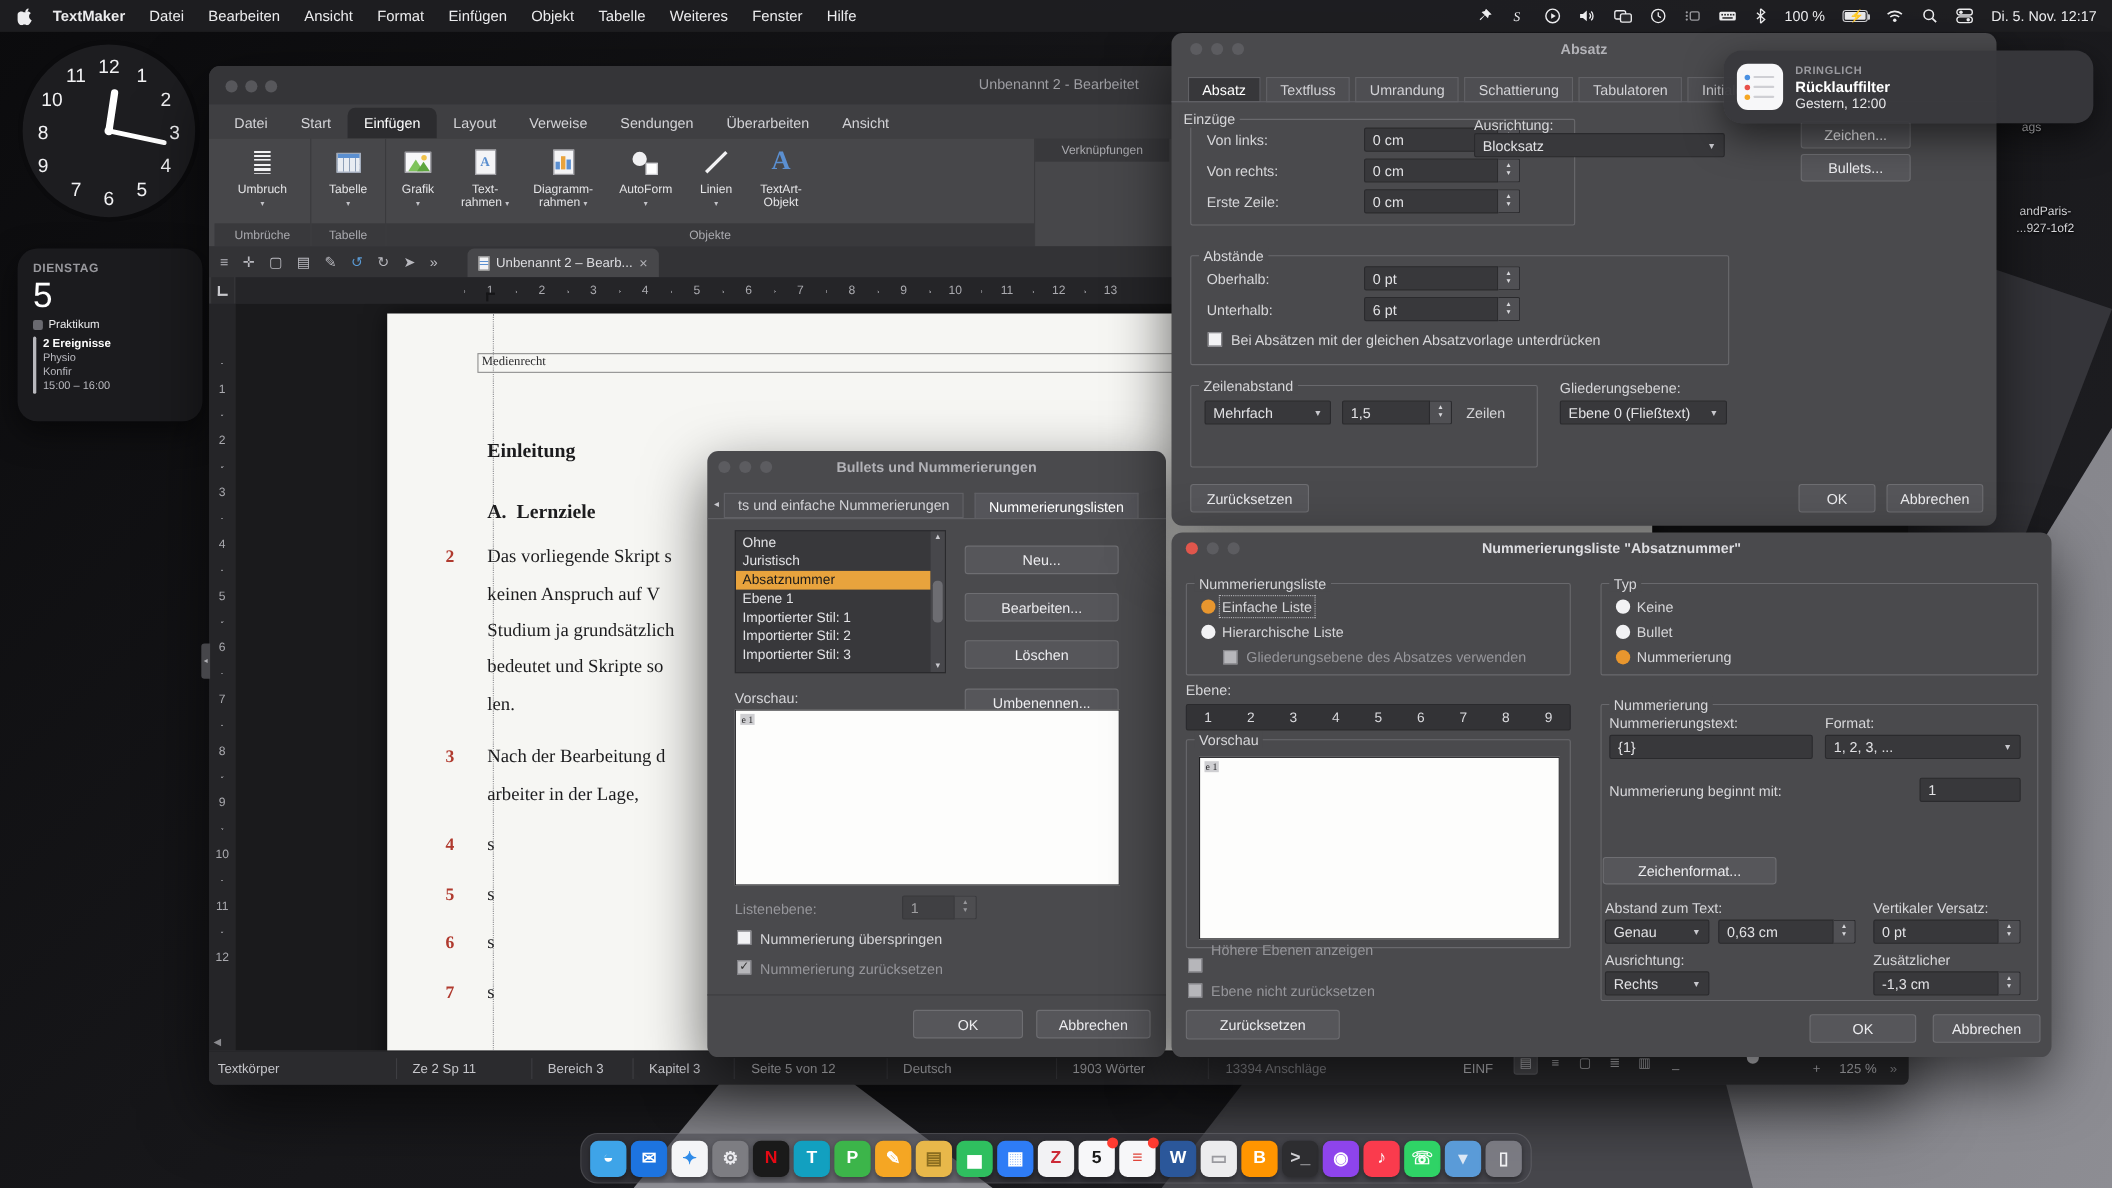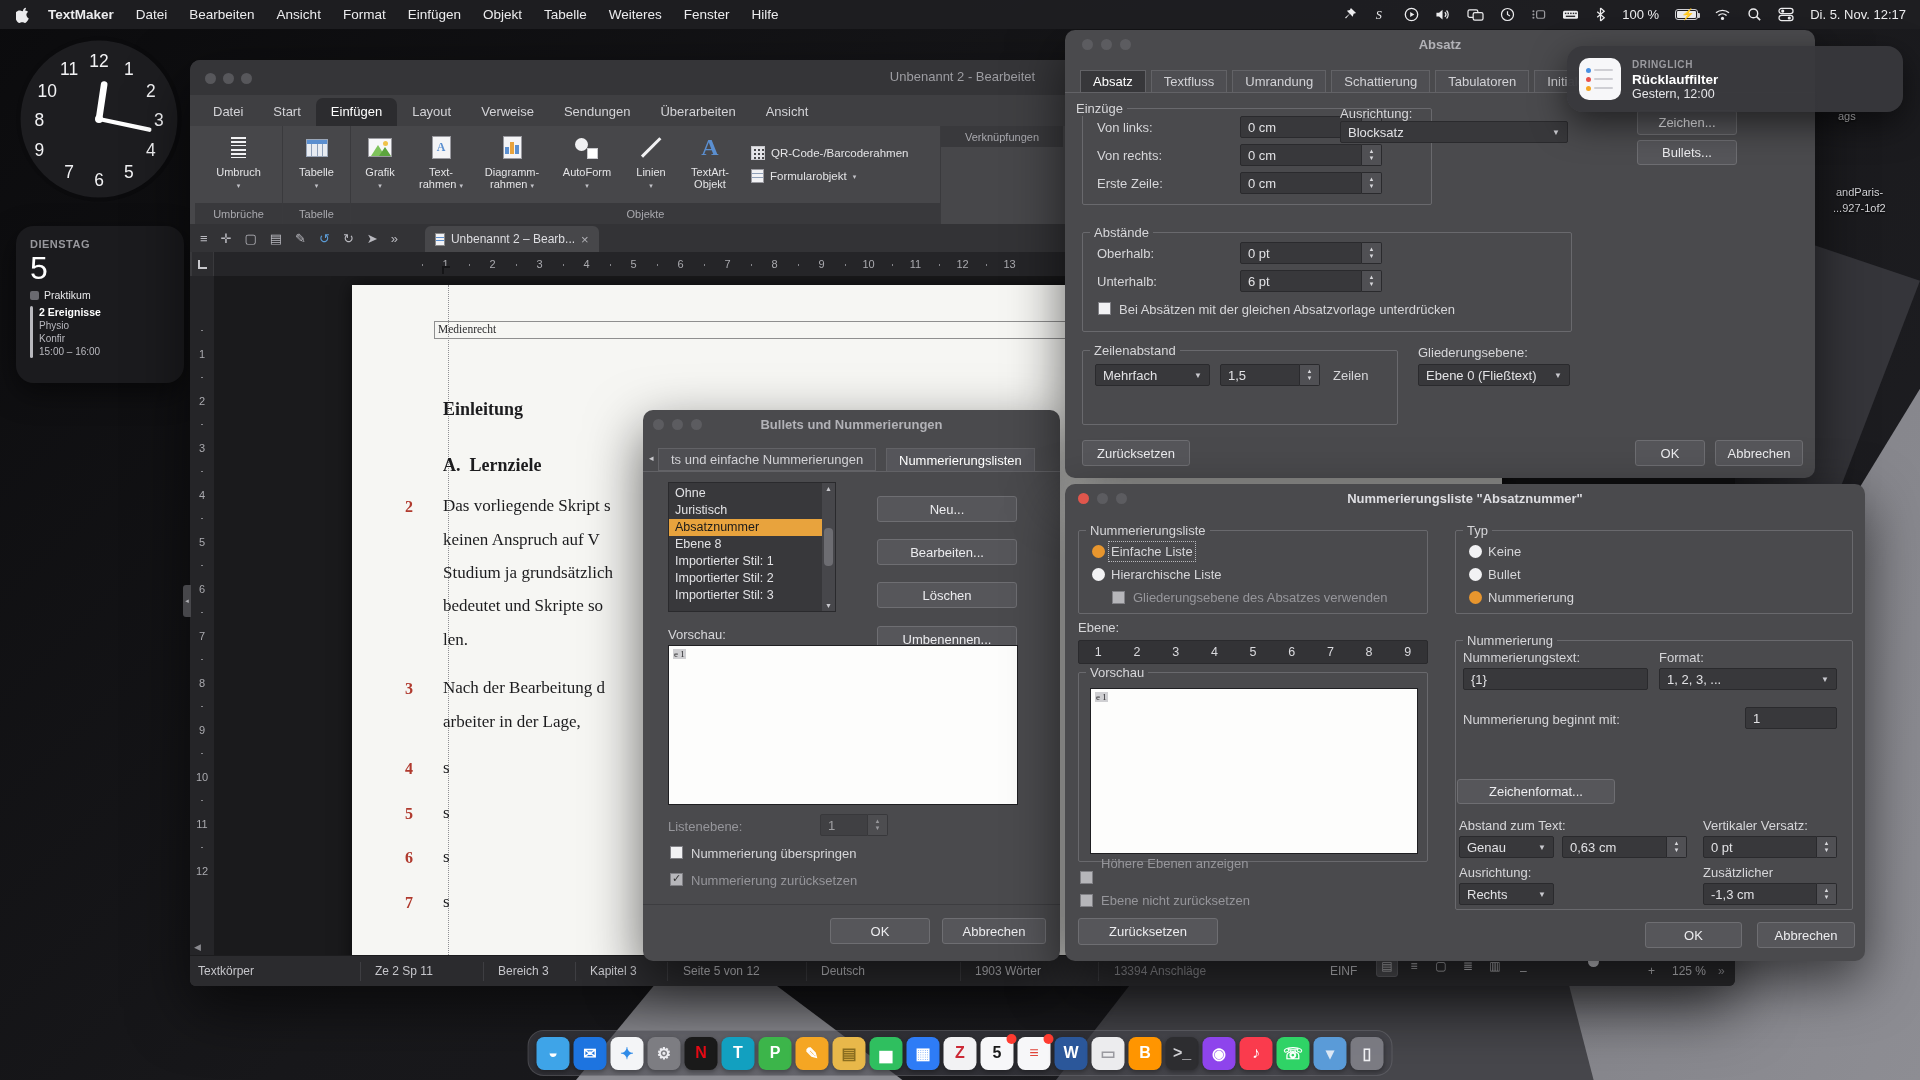--- a/index.html
+++ b/index.html
@@ -460,31 +460,20 @@
             <span>Linien</span>
             <span class="rarrow">▾</span>
           </div>
           <div class="rbtn" style="width:62px;">
             <span class="ric">
                 <span style="color:#5b8fd0;font-size:24px;font-weight:bold;font-family:'Liberation Serif',serif;">A</span>
               </span>
             <span>TextArt-</span>
             <span>Objekt</span>
           </div>
-          <div class="rcol">
-            <div class="rrow">
-              <span class="ic-qr"></span>
-              <span>QR-Code-/Barcoderahmen</span>
-            </div>
-            <div class="rrow">
-              <span class="ic-form"></span>
-              <span>Formularobjekt</span>
-              <span class="rarrow">▾</span>
-            </div>
-          </div>
         </div>
         <div class="glabel">Objekte</div>
       </div>
       <div class="rgroup" style="width:122px;border-right:none;">
         <div class="glabel">Verknüpfungen</div>
       </div>
     </div>
 
     <div class="toolbar">
       <span style="display:flex;gap:13px;">
@@ -611,27 +600,27 @@
     <span class="dlight" style="left:10px;top:9px;"></span>
     <span class="dlight" style="left:29px;top:9px;"></span>
     <span class="dlight" style="left:48px;top:9px;"></span>
     <div class="dtitle">Bullets und Nummerierungen</div>
 
     <span class="lbl" style="left:6px;top:43px;font-size:9px;color:#c8c8cd;">◂</span>
     <span class="dtab" style="left:15px;top:38px;">ts und einfache Nummerierungen</span>
     <span class="dtab active" style="left:243px;top:38px;background:#55555a;border-bottom:none;color:#fff;">Nummerierungslisten</span>
     <i class="tabline" style="left:0;right:0;top:61px;"></i>
 
-    <div class="listbox" style="left:25px;top:72px;width:168px;height:130px;">
+    <div class="listbox" style="left:25px;top:72px;width:192px;height:130px;">
       <div class="listitems">
 
       <div>Ohne</div>
           <div>Juristisch</div>
           <div style="background: rgb(232, 163, 61); color: rgb(26, 26, 26);">Absatznummer</div>
-          <div>Ebene 8</div>
+          <div>Ebene 1</div>
           <div>Importierter Stil: 1</div>
           <div>Importierter Stil: 2</div>
           <div>Importierter Stil: 3</div>
         </div>
       <div class="lb-scroll">
           <span>▲</span>
           <span class="lb-thumb"></span>
           <span>▼</span>
         </div>
     </div>

